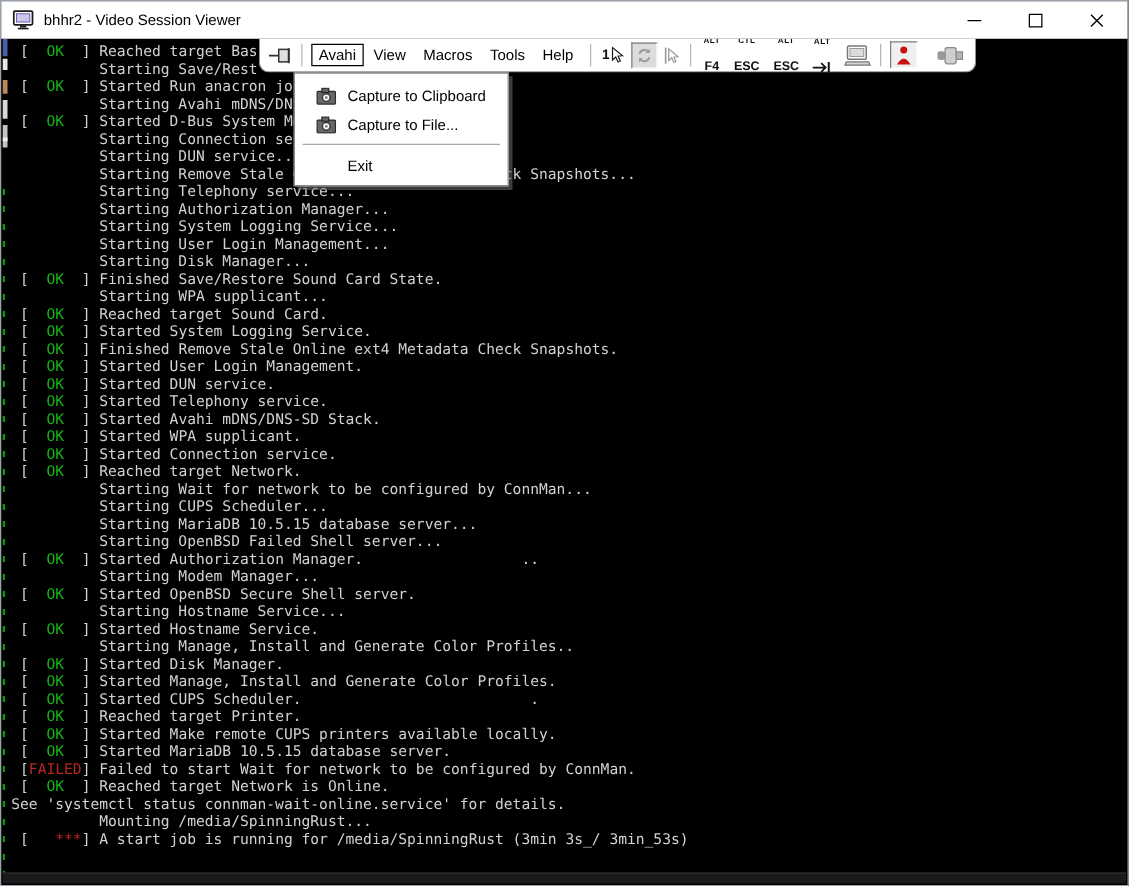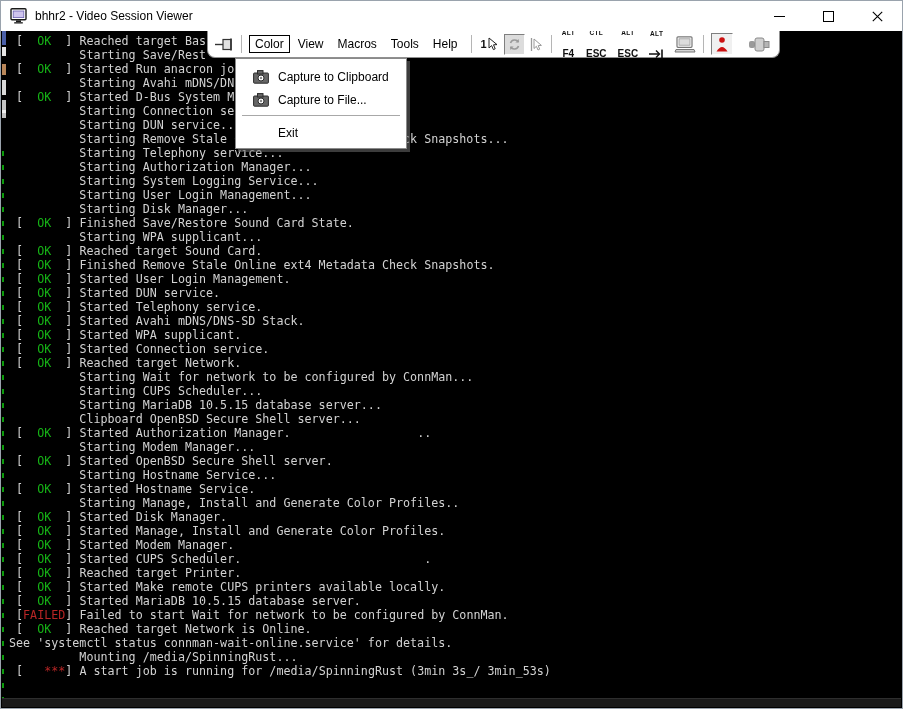--- a/index.html
+++ b/index.html
@@ -92,41 +92,41 @@
         <div class="cl"><span class="c-t">          Starting DUN service...</span></div>
         <div class="cl"><span class="c-t">          Starting Remove Stale Online ext4 Metadata Check Snapshots...</span></div>
         <div class="cl"><span class="c-t">          Starting Telephony service...</span></div>
         <div class="cl"><span class="c-t">          Starting Authorization Manager...</span></div>
         <div class="cl"><span class="c-t">          Starting System Logging Service...</span></div>
         <div class="cl"><span class="c-t">          Starting User Login Management...</span></div>
         <div class="cl"><span class="c-t">          Starting Disk Manager...</span></div>
         <div class="cl"><span class="c-t"> [  </span><span class="c-g">OK</span><span class="c-t">  ] Finished Save/Restore Sound Card State.</span></div>
         <div class="cl"><span class="c-t">          Starting WPA supplicant...</span></div>
         <div class="cl"><span class="c-t"> [  </span><span class="c-g">OK</span><span class="c-t">  ] Reached target Sound Card.</span></div>
+        <div class="cl"><span class="c-t"> [  </span><span class="c-g">OK</span><span class="c-t">  ] Started System Logging Service.</span></div>
         <div class="cl"><span class="c-t"> [  </span><span class="c-g">OK</span><span class="c-t">  ] Finished Remove Stale Online ext4 Metadata Check Snapshots.</span></div>
         <div class="cl"><span class="c-t"> [  </span><span class="c-g">OK</span><span class="c-t">  ] Started User Login Management.</span></div>
         <div class="cl"><span class="c-t"> [  </span><span class="c-g">OK</span><span class="c-t">  ] Started DUN service.</span></div>
         <div class="cl"><span class="c-t"> [  </span><span class="c-g">OK</span><span class="c-t">  ] Started Telephony service.</span></div>
         <div class="cl"><span class="c-t"> [  </span><span class="c-g">OK</span><span class="c-t">  ] Started Avahi mDNS/DNS-SD Stack.</span></div>
         <div class="cl"><span class="c-t"> [  </span><span class="c-g">OK</span><span class="c-t">  ] Started WPA supplicant.</span></div>
         <div class="cl"><span class="c-t"> [  </span><span class="c-g">OK</span><span class="c-t">  ] Started Connection service.</span></div>
         <div class="cl"><span class="c-t"> [  </span><span class="c-g">OK</span><span class="c-t">  ] Reached target Network.</span></div>
         <div class="cl"><span class="c-t">          Starting Wait for network to be configured by ConnMan...</span></div>
         <div class="cl"><span class="c-t">          Starting CUPS Scheduler...</span></div>
         <div class="cl"><span class="c-t">          Starting MariaDB 10.5.15 database server...</span></div>
-        <div class="cl"><span class="c-t">          Clipboard OpenBSD Secure Shell server...</span></div>
+        <div class="cl"><span class="c-t">          Starting OpenBSD Failed Shell server...</span></div>
         <div class="cl"><span class="c-t"> [  </span><span class="c-g">OK</span><span class="c-t">  ] Started Authorization Manager.                  ..</span></div>
         <div class="cl"><span class="c-t">          Starting Modem Manager...</span></div>
         <div class="cl"><span class="c-t"> [  </span><span class="c-g">OK</span><span class="c-t">  ] Started OpenBSD Secure Shell server.</span></div>
         <div class="cl"><span class="c-t">          Starting Hostname Service...</span></div>
         <div class="cl"><span class="c-t"> [  </span><span class="c-g">OK</span><span class="c-t">  ] Started Hostname Service.</span></div>
         <div class="cl"><span class="c-t">          Starting Manage, Install and Generate Color Profiles..</span></div>
         <div class="cl"><span class="c-t"> [  </span><span class="c-g">OK</span><span class="c-t">  ] Started Disk Manager.</span></div>
         <div class="cl"><span class="c-t"> [  </span><span class="c-g">OK</span><span class="c-t">  ] Started Manage, Install and Generate Color Profiles.</span></div>
-        <div class="cl"><span class="c-t"> [  </span><span class="c-g">OK</span><span class="c-t">  ] Started Modem Manager.</span></div>
         <div class="cl"><span class="c-t"> [  </span><span class="c-g">OK</span><span class="c-t">  ] Started CUPS Scheduler.                          .</span></div>
         <div class="cl"><span class="c-t"> [  </span><span class="c-g">OK</span><span class="c-t">  ] Reached target Printer.</span></div>
         <div class="cl"><span class="c-t"> [  </span><span class="c-g">OK</span><span class="c-t">  ] Started Make remote CUPS printers available locally.</span></div>
         <div class="cl"><span class="c-t"> [  </span><span class="c-g">OK</span><span class="c-t">  ] Started MariaDB 10.5.15 database server.</span></div>
         <div class="cl"><span class="c-t"> [</span><span class="c-r">FAILED</span><span class="c-t">] Failed to start Wait for network to be configured by ConnMan.</span></div>
         <div class="cl"><span class="c-t"> [  </span><span class="c-g">OK</span><span class="c-t">  ] Reached target Network is Online.</span></div>
         <div class="cl"><span class="c-t">See 'systemctl status connman-wait-online.service' for details.</span></div>
         <div class="cl"><span class="c-t">          Mounting /media/SpinningRust...</span></div>
         <div class="cl"><span class="c-t"> [   </span><span class="c-r">***</span><span class="c-t">] A start job is running for /media/SpinningRust (3min 3s_/ 3min_53s)</span></div>
       </div>
@@ -136,21 +136,21 @@
   <div class="toolbar">
     <span class="tb-icon">
       <svg width="19" height="13" viewBox="0 0 19 13">
         <path d="M0 6.5 H8" stroke="#333" stroke-width="1.4"></path>
         <rect x="8" y="1.5" width="8" height="10" fill="#e0e0e0" stroke="#333" stroke-width="1.2"></rect>
         <path d="M16 0.5 V12.5" stroke="#333" stroke-width="1.6"></path>
       </svg>
     </span>
     <span class="vsep"></span>
     <div class="menu-bar">
-        <span class="menu-item active">Color</span>
+        <span class="menu-item active">Avahi</span>
         <span class="menu-item">View</span>
         <span class="menu-item">Macros</span>
         <span class="menu-item">Tools</span>
         <span class="menu-item">Help</span>
       </div>
     <span class="vsep"></span>
     <span class="tb-icon" style="padding:0 2px;">
       <span class="one-num">1</span>
       <svg width="11" height="14" viewBox="0 0 11 14">
         <path d="M1 1 L1 11 L3.6 8.6 L5.4 12.6 L7.2 11.8 L5.5 7.8 L9 7.6 Z" fill="#fff" stroke="#222" stroke-width="1"></path>

